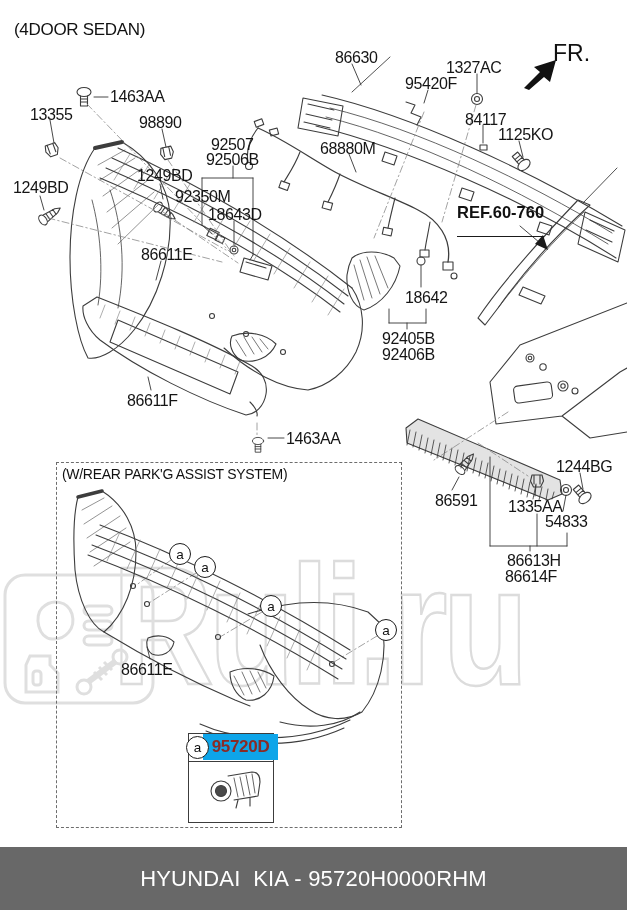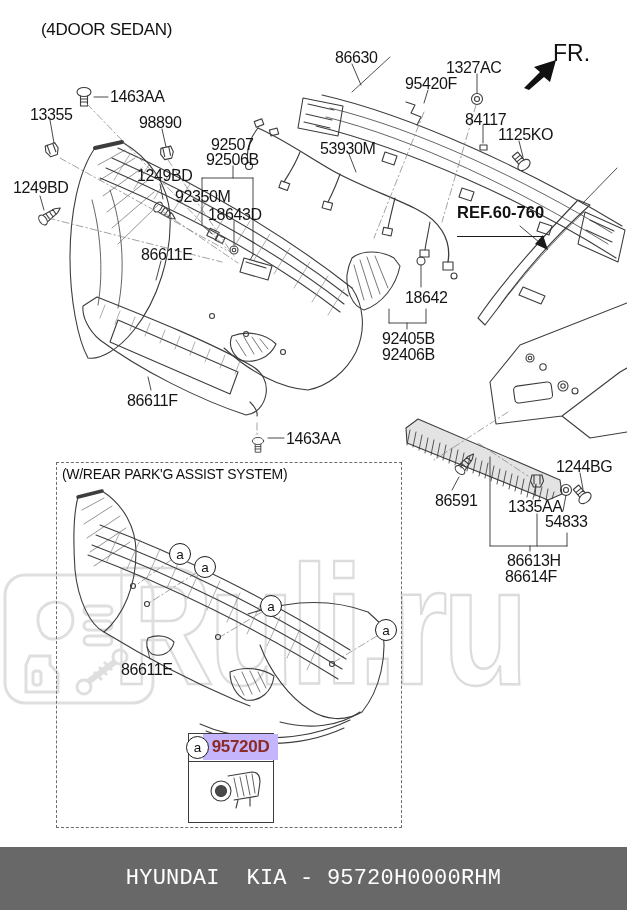--- a/index.html
+++ b/index.html
@@ -15,21 +15,21 @@
            border:1.6px dashed #6d6d6d;z-index:3;}
   .subtitle{position:absolute;left:62px;top:466px;font-size:14px;letter-spacing:-0.3px;z-index:6;}
   .callout{position:absolute;width:20px;height:20px;border:1.5px solid #1c1c1c;border-radius:50%;
            background:#fff;z-index:6;display:flex;align-items:center;justify-content:center;
            font-size:13.5px;color:#111;}
   .sensorbox{position:absolute;left:188px;top:733px;width:84px;height:88px;border:1.6px solid #3c3c3c;z-index:4;background:transparent;}
   .sensorbox .divider{position:absolute;left:0;top:27px;width:100%;border-top:1.4px solid #3c3c3c;}
   .hl{position:absolute;left:203px;top:734px;width:75px;height:26px;z-index:5;
       display:flex;align-items:center;justify-content:center;}
   .hl span{font-size:17px;font-weight:bold;letter-spacing:-0.3px;}
-  .hdr{position:absolute;left:14px;top:20px;font-size:17px;letter-spacing:-0.3px;z-index:6;margin-left:27px;}
+  .hdr{position:absolute;left:14px;top:20px;font-size:17px;letter-spacing:-0.3px;z-index:6;}
   .fr{position:absolute;left:553px;top:40px;font-size:23px;font-weight:normal;z-index:6;}
   .frarrow{position:absolute;left:522px;top:58px;z-index:6;}
   .ref{position:absolute;left:457px;top:203px;font-size:16.5px;font-weight:bold;
        border-bottom:1.6px solid #1a1a1a;padding-bottom:14px;z-index:6;}
   .footer{position:absolute;left:0;top:847px;width:627px;height:63px;z-index:7;
           display:flex;align-items:center;justify-content:center;gap:36px;}
   .footer span{color:#fff;font-size:22px;letter-spacing:0.2px;white-space:pre;}
 </style>
 </head>
 <body>
@@ -262,21 +262,21 @@
   <div class="plabel" style="left:175px;top:188px">92350M</div>
   <div class="plabel" style="left:208px;top:206px">18643D</div>
   <div class="plabel" style="left:141px;top:246px">86611E</div>
   <div class="plabel" style="left:127px;top:392px">86611F</div>
   <div class="plabel" style="left:286px;top:430px">1463AA</div>
   <div class="plabel" style="left:335px;top:49px">86630</div>
   <div class="plabel" style="left:446px;top:59px">1327AC</div>
   <div class="plabel" style="left:405px;top:75px">95420F</div>
   <div class="plabel" style="left:465px;top:111px">84117</div>
   <div class="plabel" style="left:498px;top:126px">1125KO</div>
-  <div class="plabel" style="left:320px;top:140px">53930M</div>
+  <div class="plabel" style="left:320px;top:140px">68880M</div>
   <div class="plabel" style="left:405px;top:289px">18642</div>
   <div class="plabel" style="left:382px;top:330px">92405B</div>
   <div class="plabel" style="left:382px;top:346px">92406B</div>
   <div class="plabel" style="left:435px;top:492px">86591</div>
   <div class="plabel" style="left:508px;top:498px">1335AA</div>
   <div class="plabel" style="left:556px;top:458px">1244BG</div>
   <div class="plabel" style="left:545px;top:513px">54833</div>
   <div class="plabel" style="left:507px;top:552px">86613H</div>
   <div class="plabel" style="left:505px;top:568px">86614F</div>
   <div class="plabel" style="left:121px;top:661px">86611E</div>
@@ -290,24 +290,24 @@
   <div class="callout" style="left:260px;top:595px">
       <span>a</span>
     </div>
   <div class="callout" style="left:375px;top:619px">
       <span>a</span>
     </div>
 
   <div class="sensorbox">
       <div class="divider"></div>
     </div>
-  <div class="hl" style="background: #c4b5fd;">
+  <div class="hl" style="background: #0ea5e9;">
     <span style="color: rgb(138, 43, 38);">95720D</span>
   </div>
   <div class="callout" style="left:186px;top:736px;width:21px;height:21px;z-index:6">
       <span>a</span>
     </div>
 
-  <div class="footer" style="background: rgb(104, 104, 104); font-family: Liberation Mono, monospace;">
+  <div class="footer" style="background: rgb(104, 104, 104);">
     <span>HYUNDAI  KIA - 95720H0000RHM</span>
   </div>
 
 </div>
 
 </body></html>

